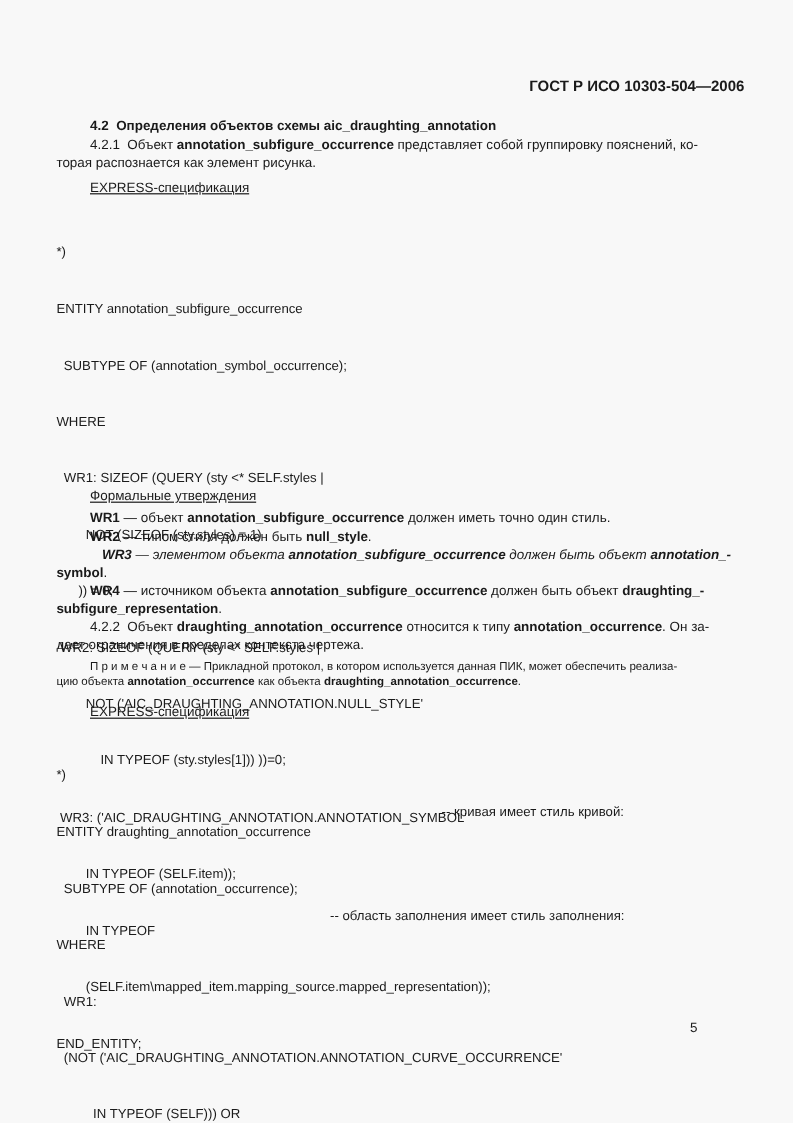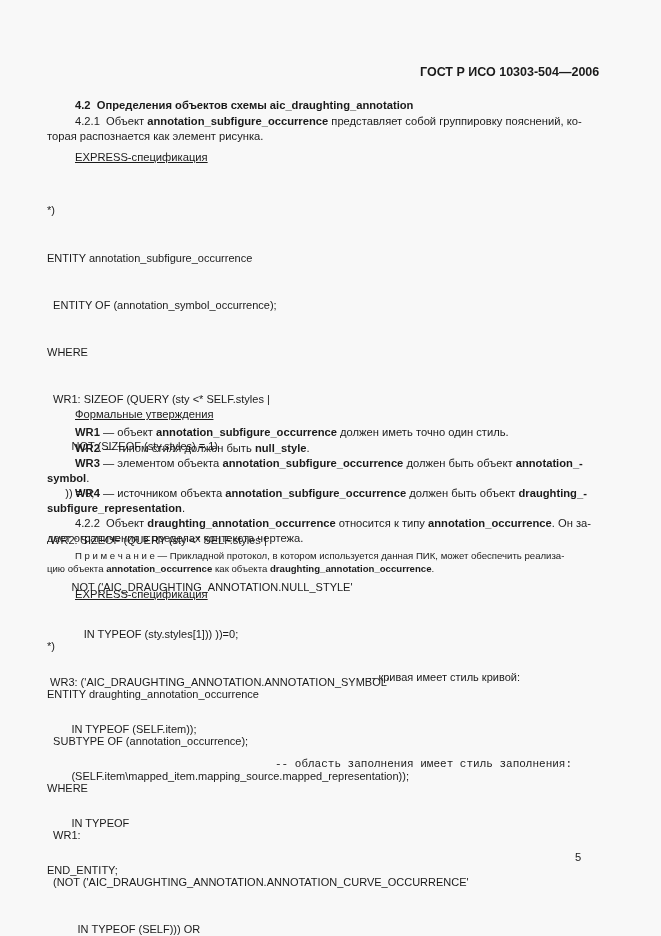--- a/index.html
+++ b/index.html
@@ -11,53 +11,53 @@
   .hdr { font-size: 12.5px; font-weight: bold; }
   .t { font-size: 11.2px; line-height: 15px; }
   .code { font-size: 11px; line-height: 15.7px; }
   .note { font-size: 9.6px; line-height: 14px; }
   .u { text-decoration: underline; }
   b { font-weight: bold; }
 </style>
 </head>
 <body>
 
-<div class="abs hdr" style="left:396px; top:65px;padding-left:24px;">ГОСТ Р ИСО 10303-504—2006</div>
+<div class="abs hdr" style="left:417px; top:65px;padding-left:24px;">ГОСТ Р ИСО 10303-504—2006</div>
 
 <div class="abs t" style="left:75px; top:98px; font-weight:bold;"><span>4.2</span>  <span>Определения объектов схемы aic_draughting_annotation</span></div>
 
 <div class="abs t" style="left:75px; top:114px;"><span>4.2.1  Объект </span><b>annotation_subfigure_occurrence</b><span> представляет собой группировку пояснений, ко-</span></div>
 <div class="abs t" style="left:47px; top:129px;">торая распознается как элемент рисунка.</div>
 
 <div class="abs t u" style="left:75px; top:150px;">EXPRESS-спецификация</div>
 
 <div class="abs code" style="left:47px; top:172px;">
   <div>*)</div>
   <div>ENTITY annotation_subfigure_occurrence</div>
-  <div>  ENTITY OF (annotation_symbol_occurrence);</div>
+  <div>  SUBTYPE OF (annotation_symbol_occurrence);</div>
   <div>WHERE</div>
   <div>  WR1: SIZEOF (QUERY (sty &lt;* SELF.styles |</div>
   <div>        NOT (SIZEOF (sty.styles) = 1)</div>
   <div>      )) = 0;</div>
   <div> WR2: SIZEOF (QUERY (sty &lt;* SELF.styles |</div>
   <div>        NOT ('AIC_DRAUGHTING_ANNOTATION.NULL_STYLE'</div>
   <div>            IN TYPEOF (sty.styles[1])) ))=0;</div>
   <div> WR3: ('AIC_DRAUGHTING_ANNOTATION.ANNOTATION_SYMBOL'</div>
   <div>        IN TYPEOF (SELF.item));</div>
+  <div>        IN TYPEOF</div>
   <div>        (SELF.item\mapped_item.mapping_source.mapped_representation));</div>
-  <div>        IN TYPEOF</div>
   <div>END_ENTITY;</div>
   
 </div>
 
 <div class="abs t u" style="left:75px; top:407px;">Формальные утверждения</div>
 
 <div class="abs t" style="left:75px; top:425px;"><b>WR1</b><span> — объект </span><b>annotation_subfigure_occurrence</b><span> должен иметь точно один стиль.</span></div>
 <div class="abs t" style="left:75px; top:441px;"><b>WR2</b><span> — типом стиля должен быть </span><b>null_style</b><span>.</span></div>
-<div class="abs t" style="left:75px; top:456px;"><b>WR3</b><span> — элементом объекта </span><b>annotation_subfigure_occurrence</b><span> должен быть объект </span><b>annotation_-</b></div>
+<div class="abs t" style="left:85px; top:456px;font-style:italic;"><b>WR3</b><span> — элементом объекта </span><b>annotation_subfigure_occurrence</b><span> должен быть объект </span><b>annotation_-</b></div>
 <div class="abs t" style="left:47px; top:471px;"><b>symbol</b>.</div>
 <div class="abs t" style="left:75px; top:486px;"><b>WR4</b><span> — источником объекта </span><b>annotation_subfigure_occurrence</b><span> должен быть объект </span><b>draughting_-</b></div>
 <div class="abs t" style="left:47px; top:501px;"><b>subfigure_representation</b>.</div>
 
 <div class="abs t" style="left:75px; top:516px;"><span>4.2.2  Объект </span><b>draughting_annotation_occurrence</b><span> относится к типу </span><b>annotation_occurrence</b><span>. Он за-</span></div>
 <div class="abs t" style="left:47px; top:531px;text-align:right;">дает ограничения в пределах контекста чертежа.</div>
 
 <div class="abs note" style="left:75px; top:549px;text-align:center;"><span>П р и м е ч а н и е</span><span> — Прикладной протокол, в котором используется данная ПИК, может обеспечить реализа-</span></div>
 <div class="abs note" style="left:47px; top:562px;"><span>цию объекта </span><b>annotation_occurrence</b><span> как объекта </span><b>draughting_annotation_occurrence</b><span>.</span></div>
 
@@ -77,15 +77,15 @@
   
   
   
   
   
   
   
 </div>
 
 <div class="abs code" style="left:368px; top:670px;">-- кривая имеет стиль кривой:</div>
-<div class="abs code" style="left:275px; top:757px;font-family:Liberation Mono, monospace;">-- область заполнения имеет стиль заполнения:</div>
+<div class="abs code" style="left:275px; top:757px;">-- область заполнения имеет стиль заполнения:</div>
 
 <div class="abs t" style="left:575px; top:850px;">5</div>
 
 </body></html>

